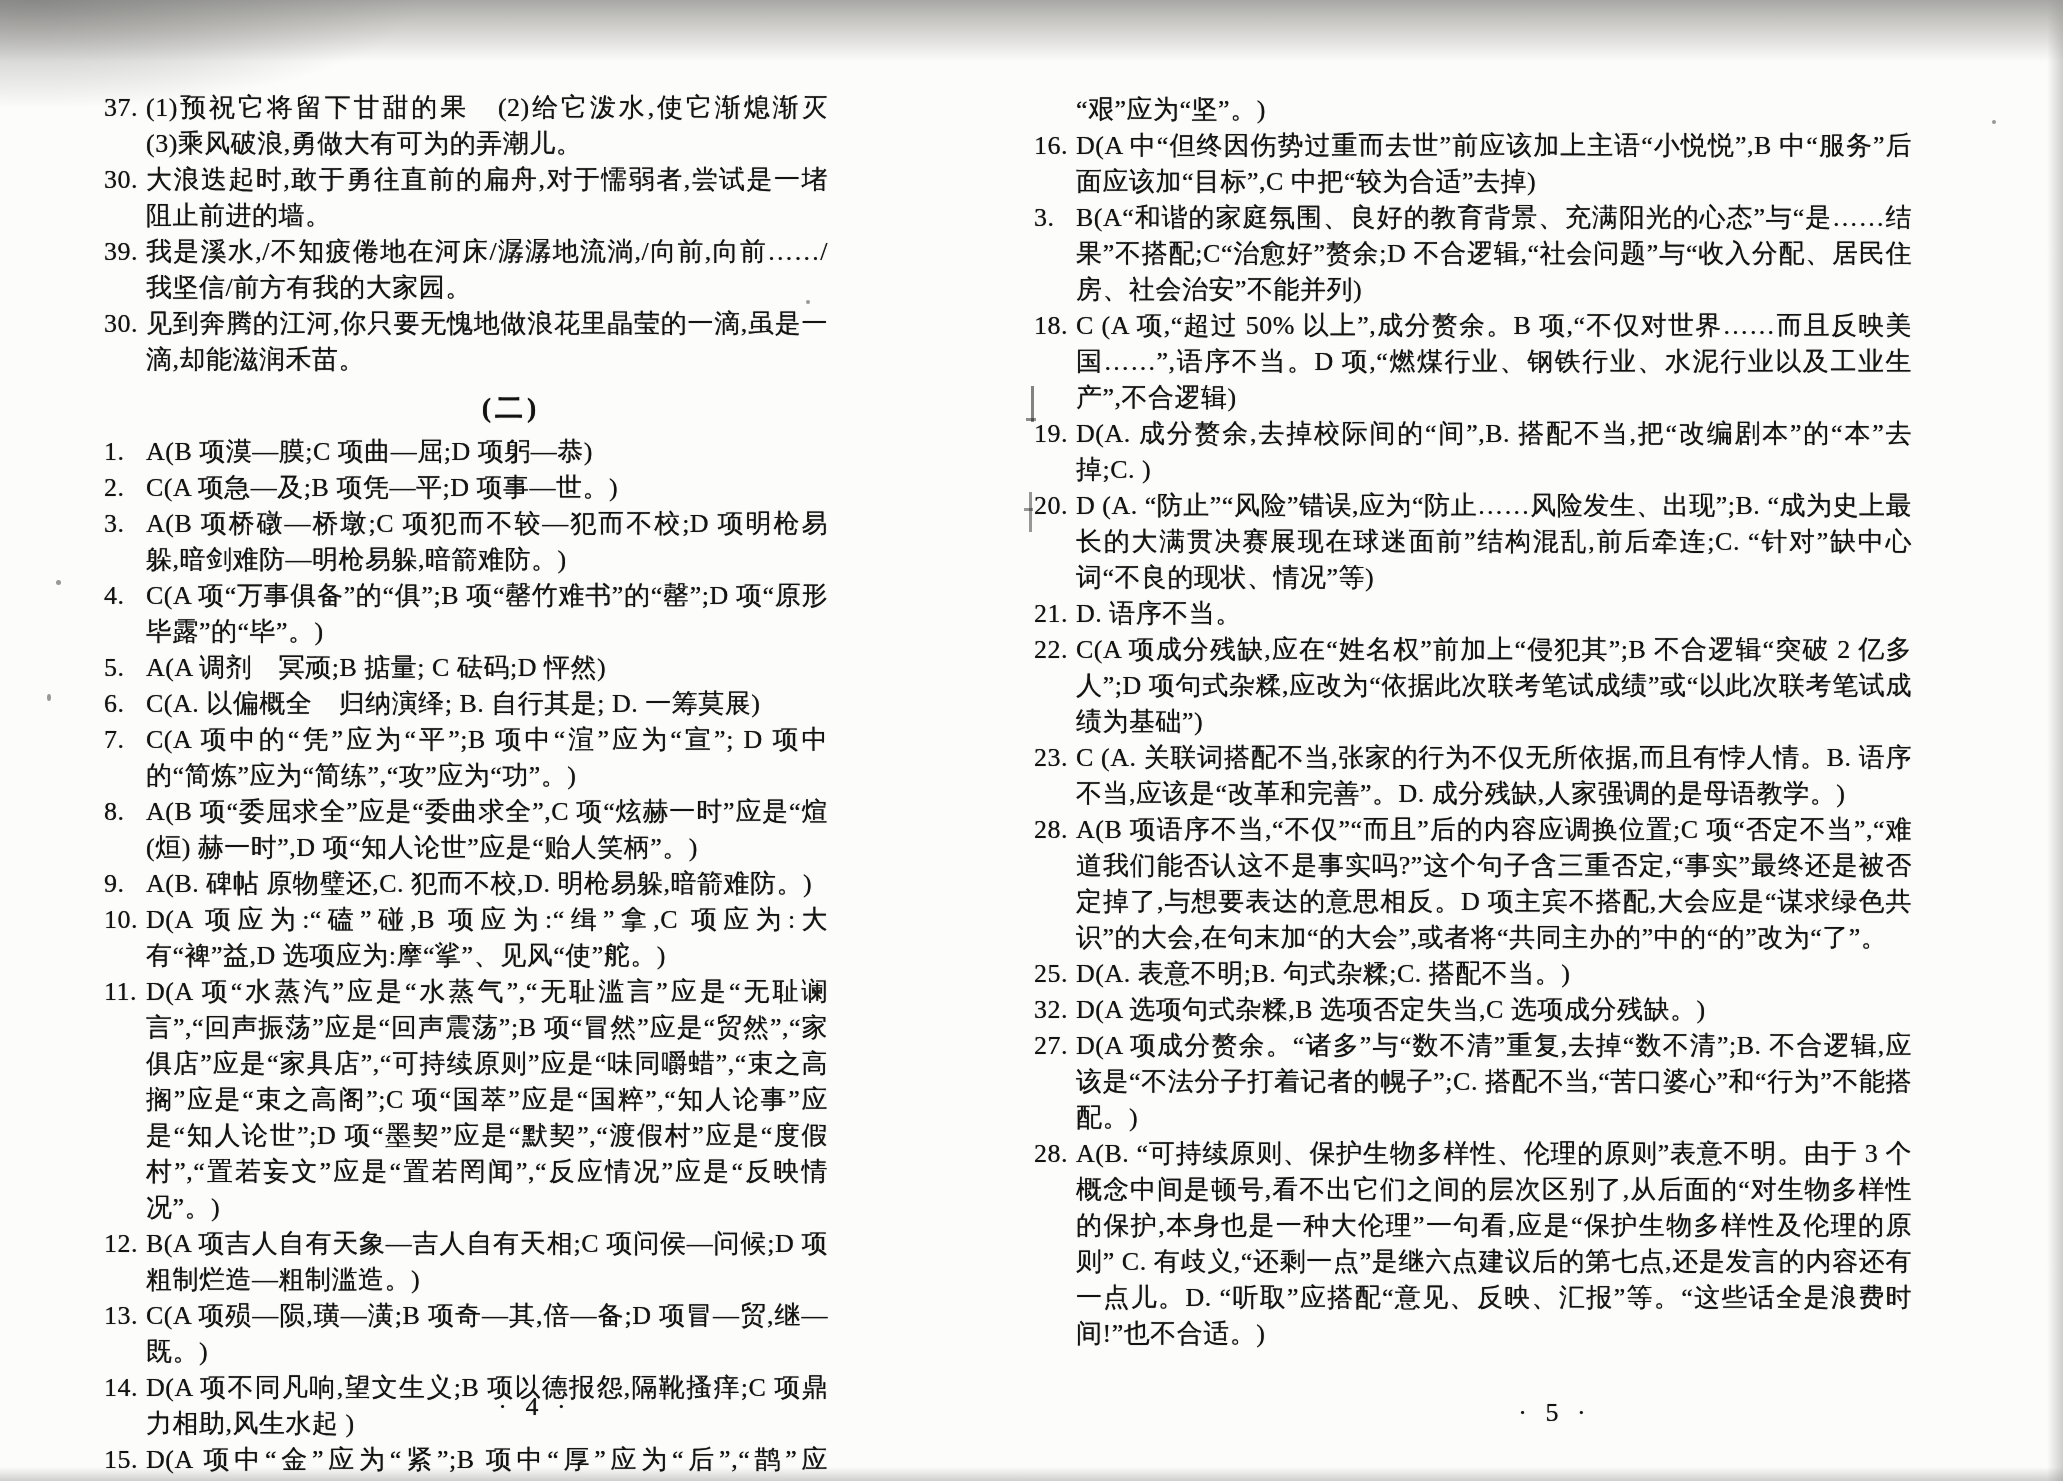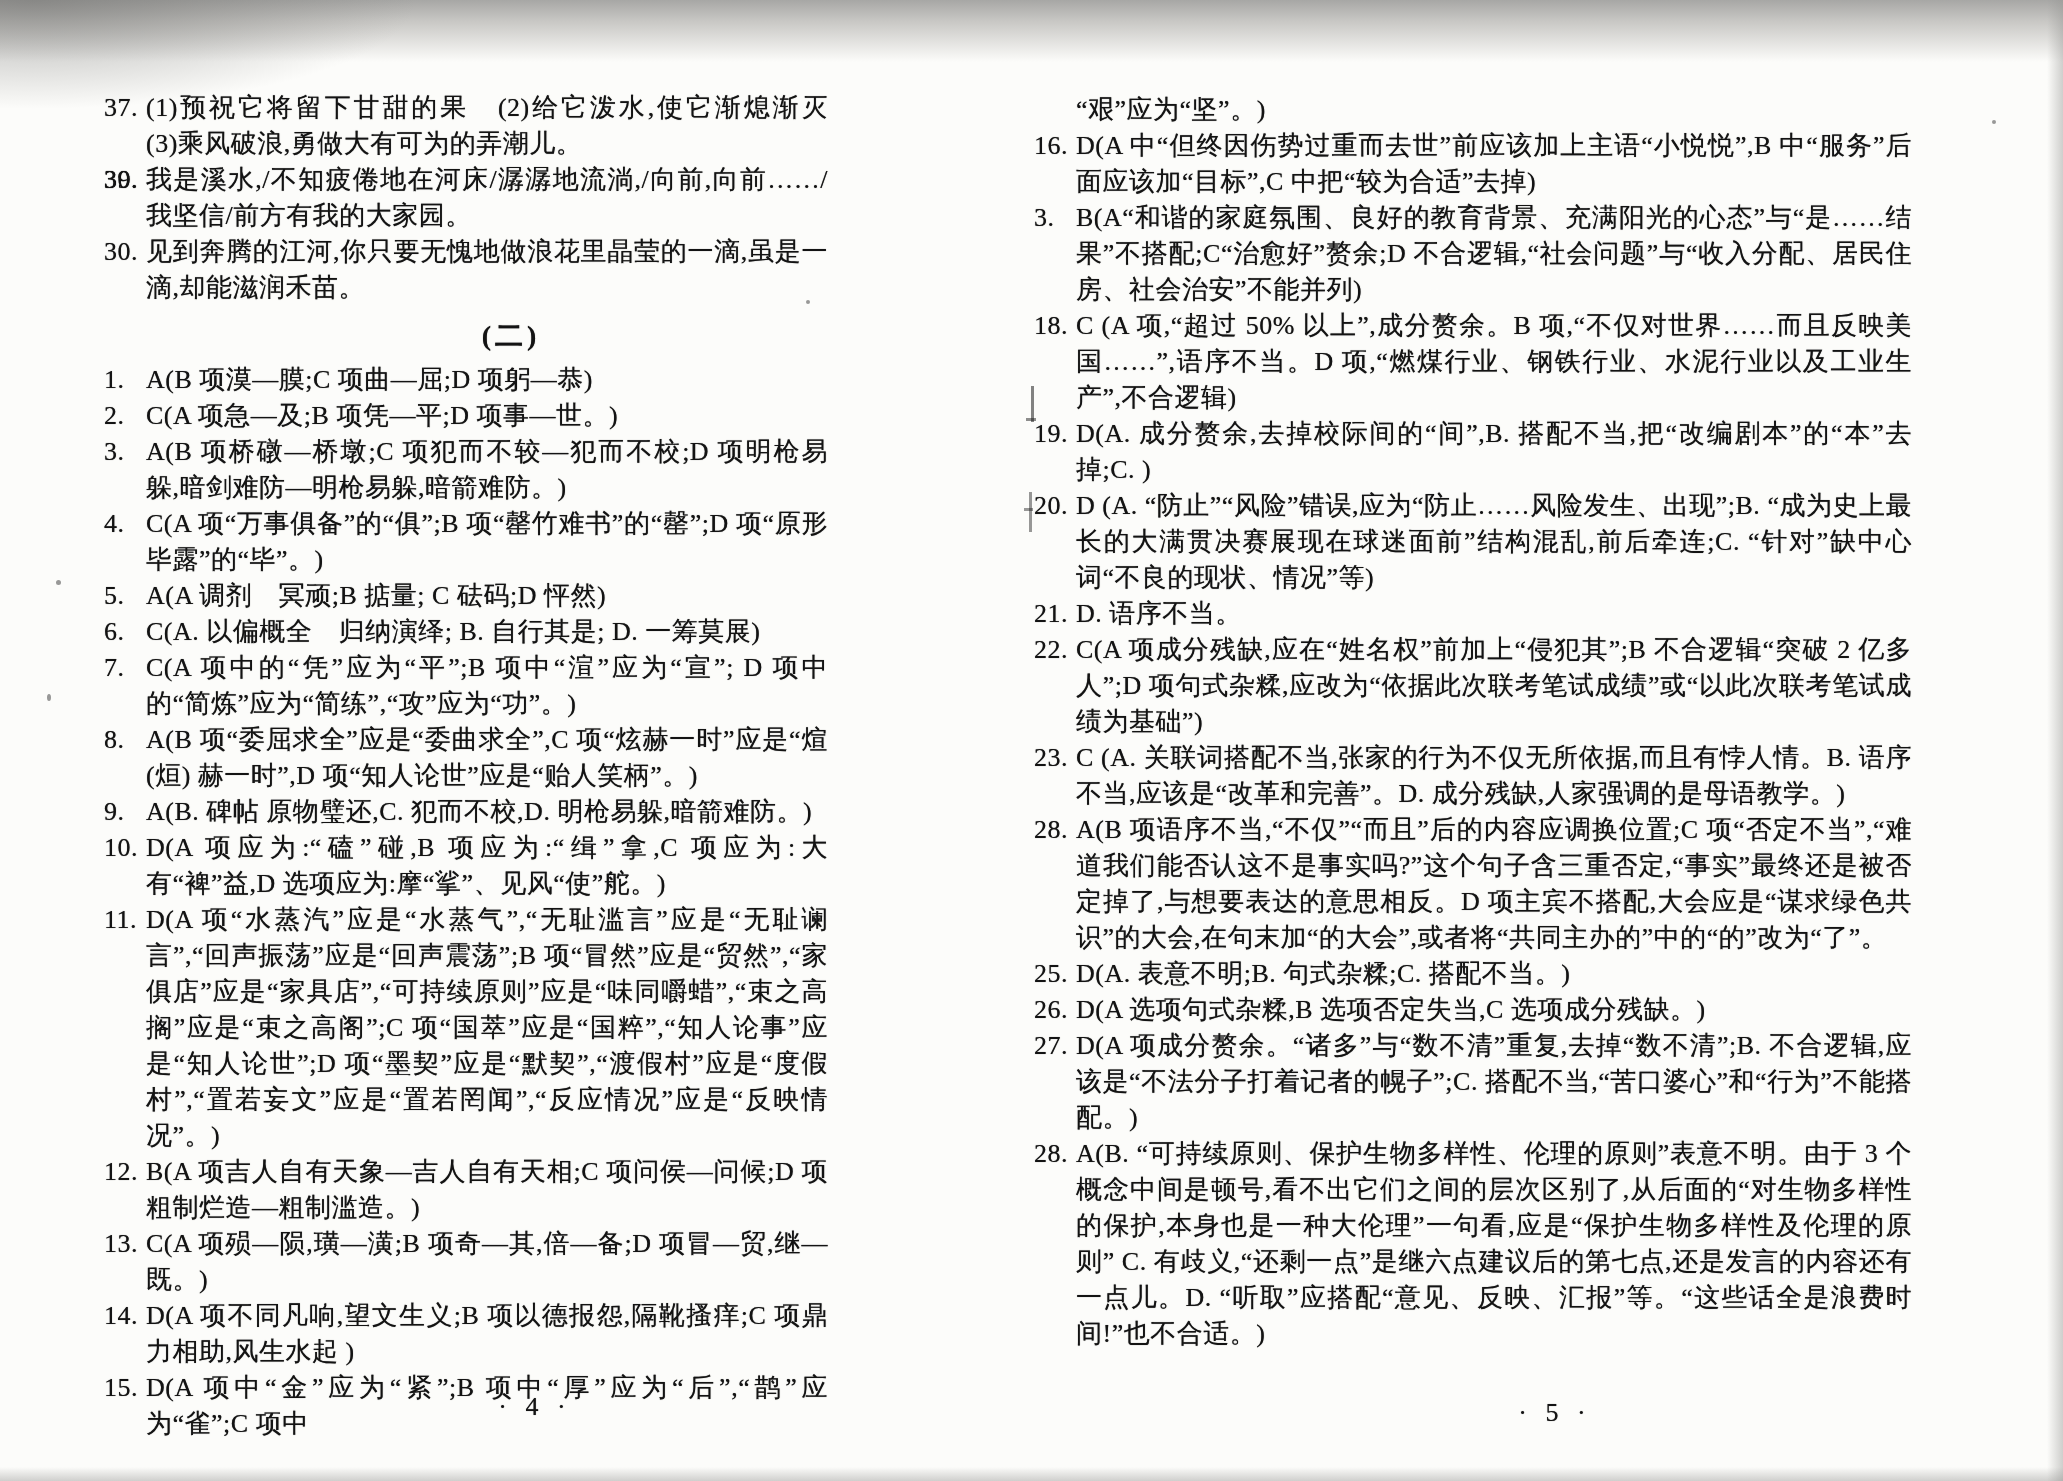--- a/index.html
+++ b/index.html
@@ -87,20 +87,21 @@
   <div class="speck s4"></div>
 
   <div class="col left-col">
 
     <div class="item">
       <span class="num">37.</span>
       <span class="txt">(1)预祝它将留下甘甜的果　(2)给它泼水,使它渐熄渐灭　(3)乘风破浪,勇做大有可为的弄潮儿。</span>
     </div>
     <div class="item">
       <span class="num">30.</span>
+      <span class="txt">大浪迭起时,敢于勇往直前的扁舟,对于懦弱者,尝试是一堵阻止前进的墙。</span>
     </div>
     <div class="item">
       <span class="num">39.</span>
       <span class="txt">我是溪水,/不知疲倦地在河床/潺潺地流淌,/向前,向前……/我坚信/前方有我的大家园。</span>
     </div>
     <div class="item">
       <span class="num">30.</span>
       <span class="txt">见到奔腾的江河,你只要无愧地做浪花里晶莹的一滴,虽是一滴,却能滋润禾苗。</span>
     </div>
 
@@ -209,21 +210,21 @@
     </div>
     <div class="item">
       <span class="num">28.</span>
       <span class="txt">A(B 项语序不当,“不仅”“而且”后的内容应调换位置;C 项“否定不当”,“难道我们能否认这不是事实吗?”这个句子含三重否定,“事实”最终还是被否定掉了,与想要表达的意思相反。D 项主宾不搭配,大会应是“谋求绿色共识”的大会,在句末加“的大会”,或者将“共同主办的”中的“的”改为“了”。</span>
     </div>
     <div class="item">
       <span class="num">25.</span>
       <span class="txt">D(A. 表意不明;B. 句式杂糅;C. 搭配不当。)</span>
     </div>
     <div class="item">
-      <span class="num">26.</span>
+      <span class="num">32.</span>
       <span class="txt">D(A 选项句式杂糅,B 选项否定失当,C 选项成分残缺。)</span>
     </div>
     <div class="item">
       <span class="num">27.</span>
       <span class="txt">D(A 项成分赘余。“诸多”与“数不清”重复,去掉“数不清”;B. 不合逻辑,应该是“不法分子打着记者的幌子”;C. 搭配不当,“苦口婆心”和“行为”不能搭配。)</span>
     </div>
     <div class="item">
       <span class="num">28.</span>
       <span class="txt">A(B. “可持续原则、保护生物多样性、伦理的原则”表意不明。由于 3 个概念中间是顿号,看不出它们之间的层次区别了,从后面的“对生物多样性的保护,本身也是一种大伦理”一句看,应是“保护生物多样性及伦理的原则” C. 有歧义,“还剩一点”是继六点建议后的第七点,还是发言的内容还有一点儿。D. “听取”应搭配“意见、反映、汇报”等。“这些话全是浪费时间!”也不合适。)</span>
     </div>

